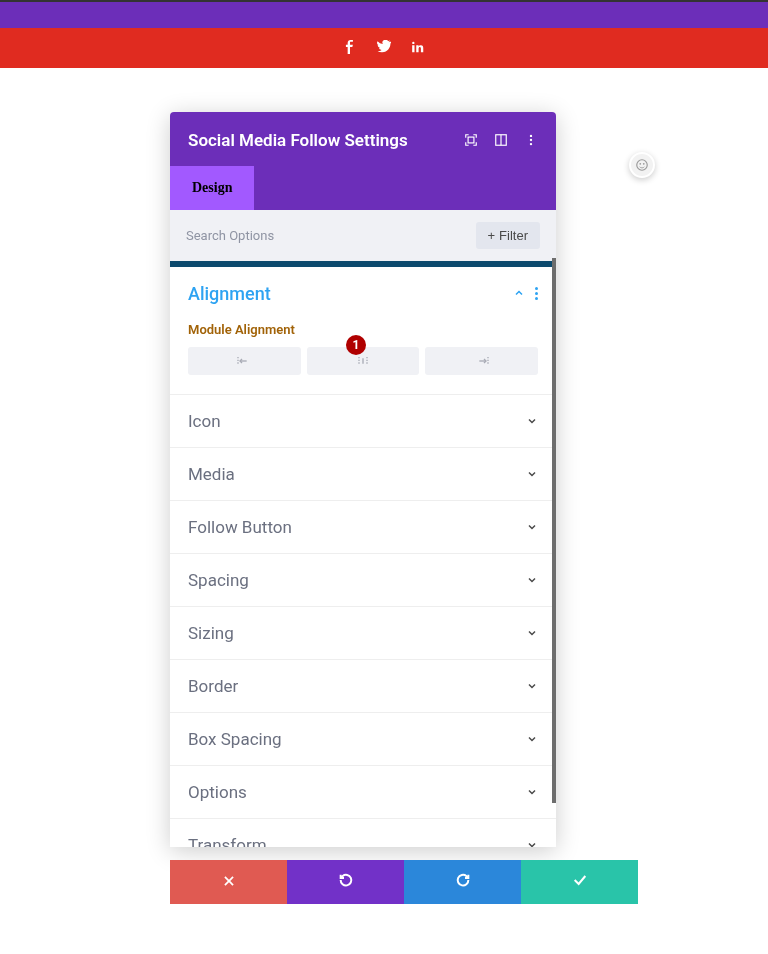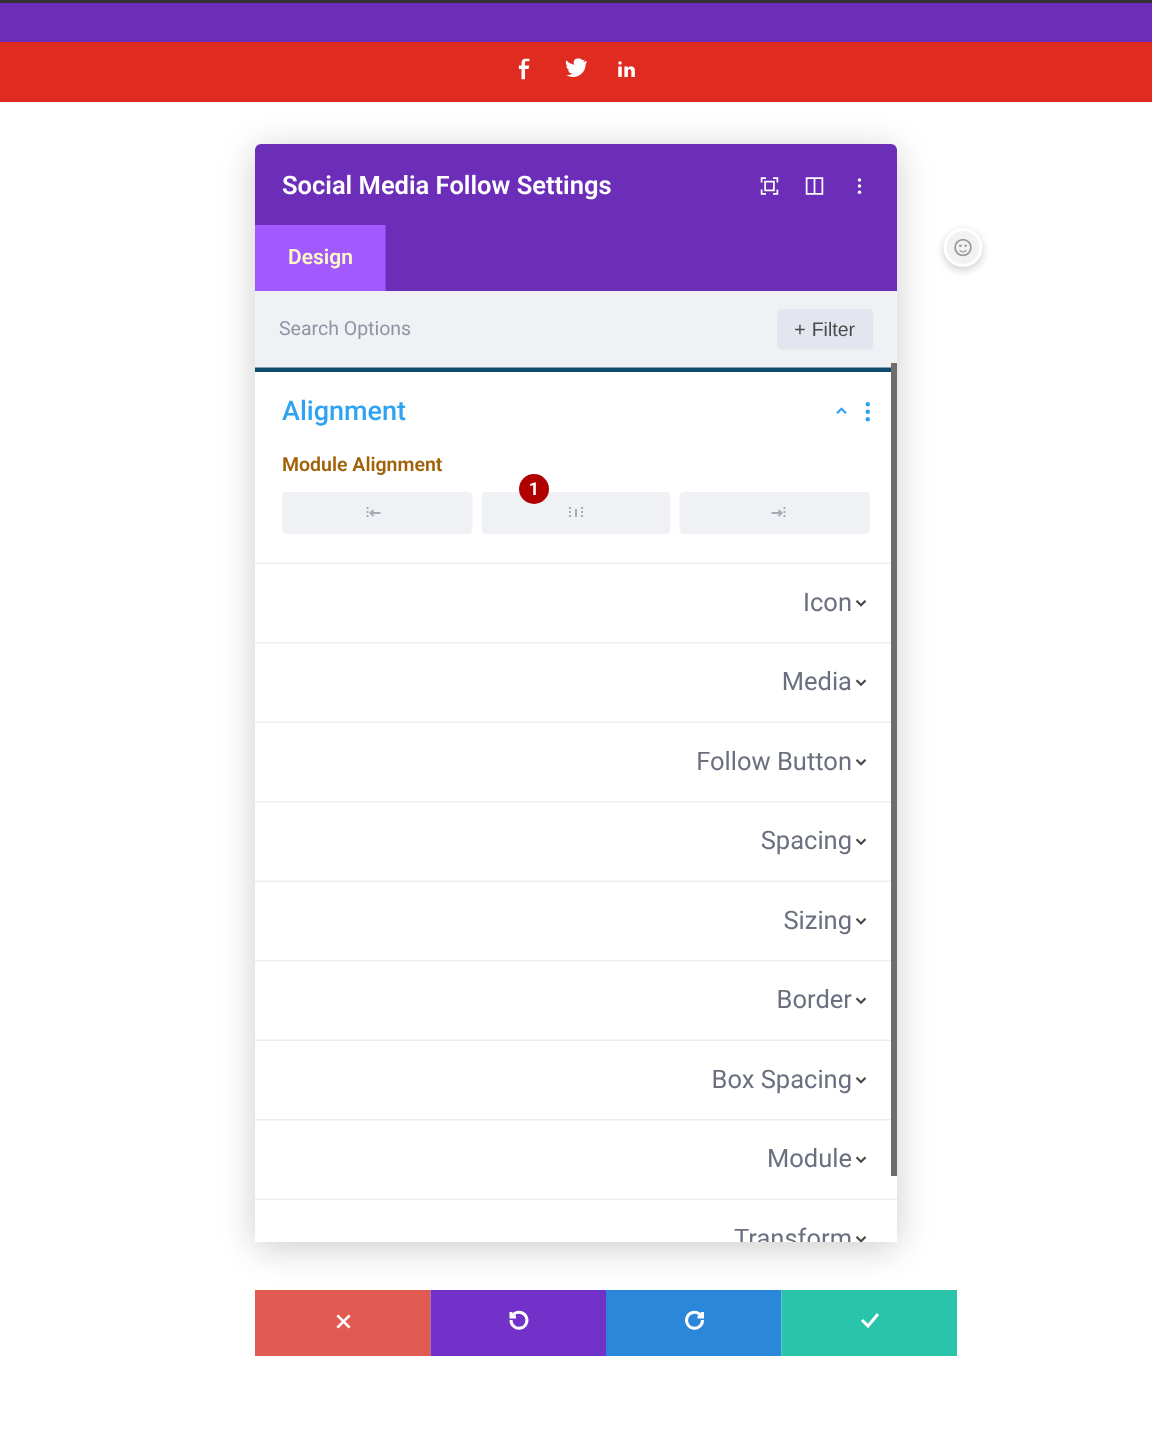--- a/index.html
+++ b/index.html
@@ -23,22 +23,22 @@
   background: #e02b20;
   display: flex;
   align-items: center;
   justify-content: center;
   gap: 20px;
 }
 .social-icon { color: #fff; font-size: 14px; }
 .modal {
   position: absolute;
   left: 170px;
-  top: 96px;
-  width: 428px;
+  top: 112px;
+  width: 386px;
   background: #fff;
   box-shadow: 0 4px 24px rgba(0,0,0,0.2);
   border-radius: 4px 4px 0 0;
   overflow: hidden;
 }
 .modal-header {
   background: #6c2eb9;
   color: #fff;
   padding: 18px 18px 16px 18px;
   display: flex;
@@ -53,28 +53,28 @@
   display: flex;
   padding: 0;
 }
 .tab {
   padding: 14px 22px;
   color: #d2c3ea;
   font-size: 14px;
   font-weight: 600;
   cursor: pointer;
 }
-.tab.active { background: #a259ff; color: #fef9c3; }
+.tab.active { background: #a259ff; color: #000000; font-family: Liberation Serif, serif; }
 .search-row {
   background: #f0f1f5;
   padding: 12px 16px;
   display: flex;
   align-items: center;
   justify-content: space-between;
-  border-bottom: 3px solid #0c4a6e;
+  border-bottom: 6px solid #0c4a6e;
 }
 .search-text { color: #8f94a3; font-size: 13px; }
 .filter-btn {
   background: #e3e6ee;
   border: none;
   padding: 6px 12px;
   border-radius: 3px;
   font-size: 13px;
   color: #4a4a4a;
   cursor: pointer;
@@ -99,21 +99,21 @@
 .section-title-collapsed {
   color: #6b7080;
   font-size: 17px;
   font-weight: 400;
 }
 .section-row-collapsed {
   padding: 16px 18px;
   border-bottom: 1px solid #eee;
   display: flex;
   align-items: center;
-  justify-content: flex-end;
+  justify-content: space-between;
   cursor: pointer;
 }
 .expand-controls { display: flex; align-items: center; gap: 10px; }
 .chevron-up { color: #2ea3f2; }
 .chevron-down { color: #4a4a4a; }
 .kebab-dots { color: #2ea3f2; display:flex; flex-direction:column; gap:2px; }
 .kebab-dots span { width:3px; height:3px; background:#2ea3f2; border-radius:50%; }
 .sub-label {
   font-size: 13px;
   font-weight: 600;
@@ -339,21 +339,21 @@
             <polyline points="6 9 12 15 18 9"></polyline>
           </svg></span>
     </div>
     <div class="section-row-collapsed">
       <span class="section-title-collapsed">Box Spacing</span>
       <span class="chevron-down"><svg width="12" height="12" viewBox="0 0 24 24" fill="none" stroke="currentColor" stroke-width="3">
             <polyline points="6 9 12 15 18 9"></polyline>
           </svg></span>
     </div>
     <div class="section-row-collapsed">
-      <span class="section-title-collapsed">Module</span>
+      <span class="section-title-collapsed">Options</span>
       <span class="chevron-down"><svg width="12" height="12" viewBox="0 0 24 24" fill="none" stroke="currentColor" stroke-width="3">
             <polyline points="6 9 12 15 18 9"></polyline>
           </svg></span>
     </div>
     <div class="section-row-collapsed">
       <span class="section-title-collapsed">Transform</span>
       <span class="chevron-down"><svg width="12" height="12" viewBox="0 0 24 24" fill="none" stroke="currentColor" stroke-width="3">
             <polyline points="6 9 12 15 18 9"></polyline>
           </svg></span>
     </div>

